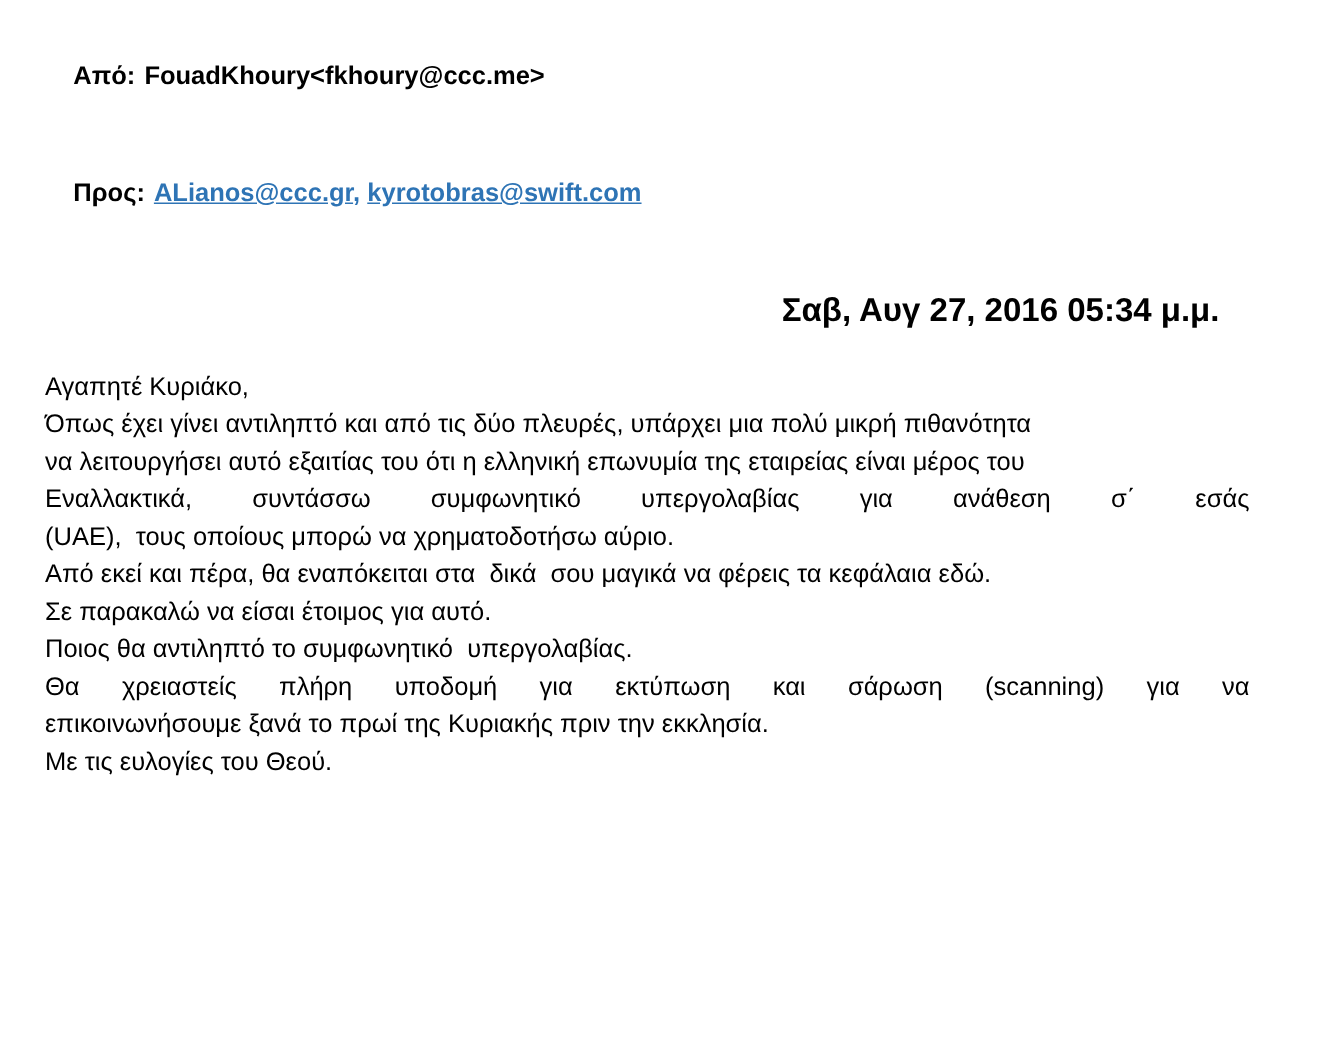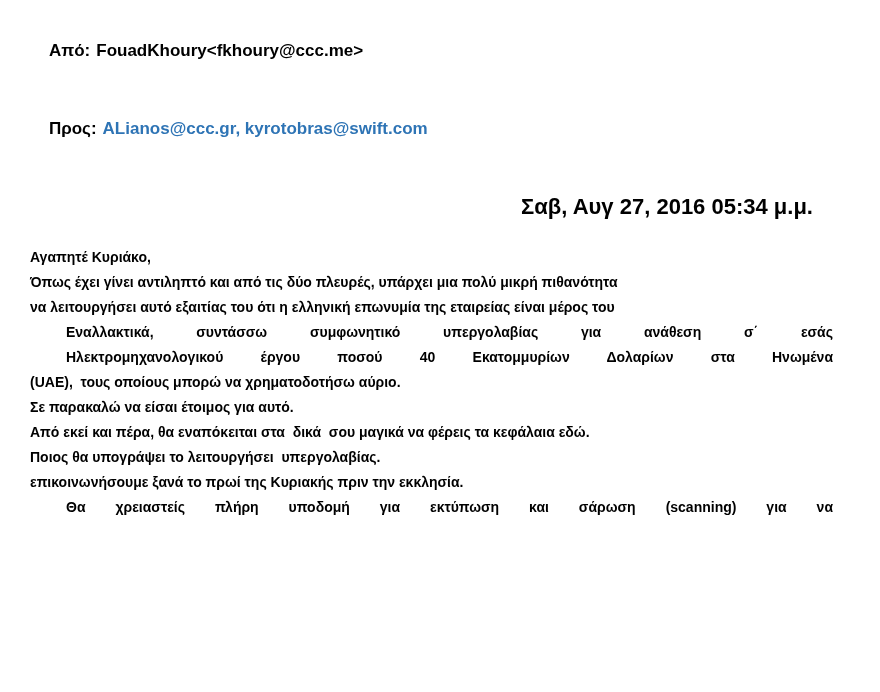--- a/index.html
+++ b/index.html
@@ -17,48 +17,48 @@
   .hline {
     font-size: 17px;
     font-weight: 700;
     line-height: 26px;
     white-space: pre-wrap;
   }
   .hline .label { margin-right: 6px; }
   .link {
     color: var(--link, #2E74B5);
     font-weight: 700;
+    text-decoration: underline;
     cursor: pointer;
     margin-top: 28px;
   }
   .sep {
     color: var(--link, #2E74B5);
     font-weight: 700;
     white-space: pre;
   }
   .date-line {
     margin-top: 26px;
     font-size: 22px;
     font-weight: 700;
     line-height: 26px;
     text-align: right;
     padding-right: 20px;
   }
   .body-block { margin-top: 25px; }
   .bline {
-    font-size: 14px;
-    font-weight: 700;
+    font-size: 17px;
+    font-weight: 400;
     line-height: 25px;
     white-space: pre-wrap;
   }
   .bline.justify {
     white-space: normal;
     text-align: justify;
     text-align-last: justify;
-    margin-left: 36px;
   }
 </style>
 </head>
 <body>
 
 <div class="page">
 
   <div class="hline">
     <span class="label">Από:</span><span>FouadKhoury&lt;fkhoury@ccc.me&gt;</span>
   </div>
@@ -67,22 +67,22 @@
     <span class="label">Προς:</span><a class="link">ALianos@ccc.gr</a><span class="sep">, </span><a class="link">kyrotobras@swift.com</a>
   </div>
 
   <div class="date-line">Σαβ, Αυγ 27, 2016 05:34 μ.μ.</div>
 
   <div class="body-block">
     <div class="bline">Αγαπητέ Κυριάκο,</div>
     <div class="bline">Όπως έχει γίνει αντιληπτό και από τις δύο πλευρές, υπάρχει μια πολύ μικρή πιθανότητα</div>
     <div class="bline">να λειτουργήσει αυτό εξαιτίας του ότι η ελληνική επωνυμία της εταιρείας είναι μέρος του</div>
     <div class="bline justify">Εναλλακτικά, συντάσσω συμφωνητικό υπεργολαβίας για ανάθεση σ΄ εσάς</div>
-    <div class="bline justify">Ηλεκτρομηχανολογικού έργου ποσού  40 Εκατομμυρίων Δολαρίων στα Ηνωμένα</div>
     <div class="bline">(UAE),  τους οποίους μπορώ να χρηματοδοτήσω αύριο.</div>
+    <div class="bline">Από εκεί και πέρα, θα εναπόκειται στα  δικά  σου μαγικά να φέρεις τα κεφάλαια εδώ.</div>
     <div class="bline">Σε παρακαλώ να είσαι έτοιμος για αυτό.</div>
-    <div class="bline">Από εκεί και πέρα, θα εναπόκειται στα  δικά  σου μαγικά να φέρεις τα κεφάλαια εδώ.</div>
-    <div class="bline">Ποιος θα υπογράψει το λειτουργήσει  υπεργολαβίας.</div>
+    <div class="bline">Ποιος θα αντιληπτό το συμφωνητικό  υπεργολαβίας.</div>
+    <div class="bline justify">Θα χρειαστείς πλήρη  υποδομή για εκτύπωση και σάρωση (scanning)  για να</div>
     <div class="bline">επικοινωνήσουμε ξανά το πρωί της Κυριακής πριν την εκκλησία.</div>
-    <div class="bline justify">Θα χρειαστείς πλήρη  υποδομή για εκτύπωση και σάρωση (scanning)  για να</div>
+    <div class="bline">Με τις ευλογίες του Θεού.</div>
   </div>
 
 </div>
 
 </body></html>

